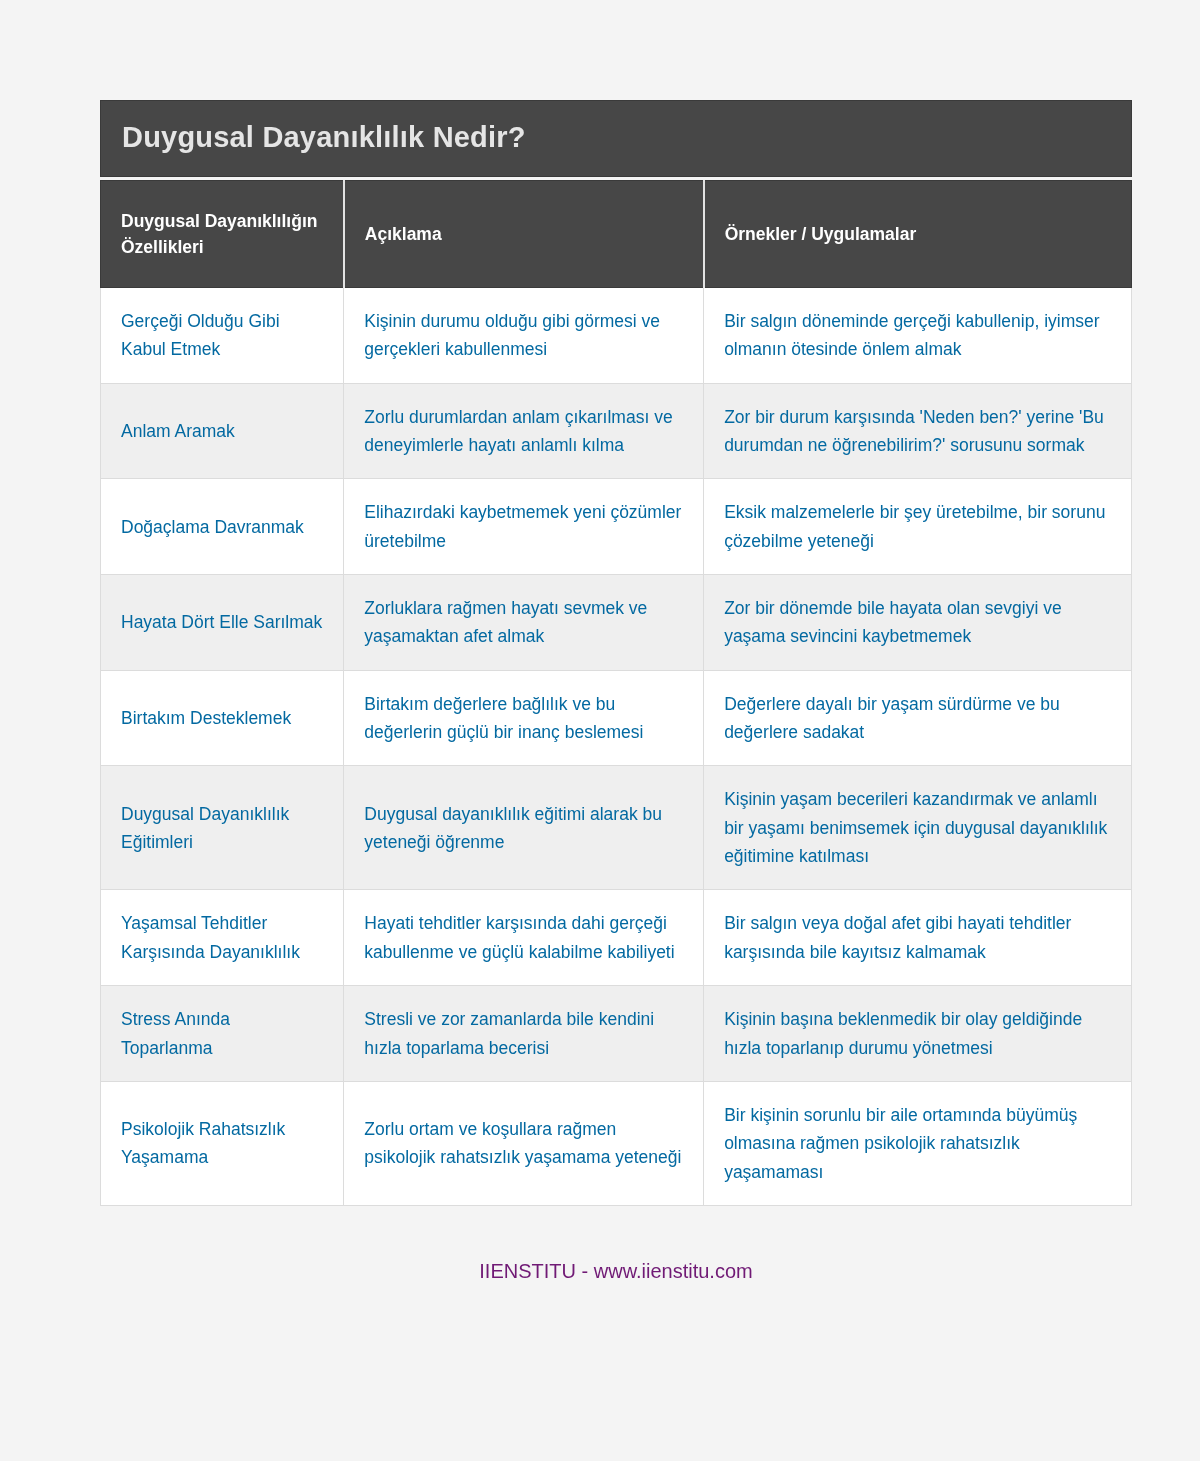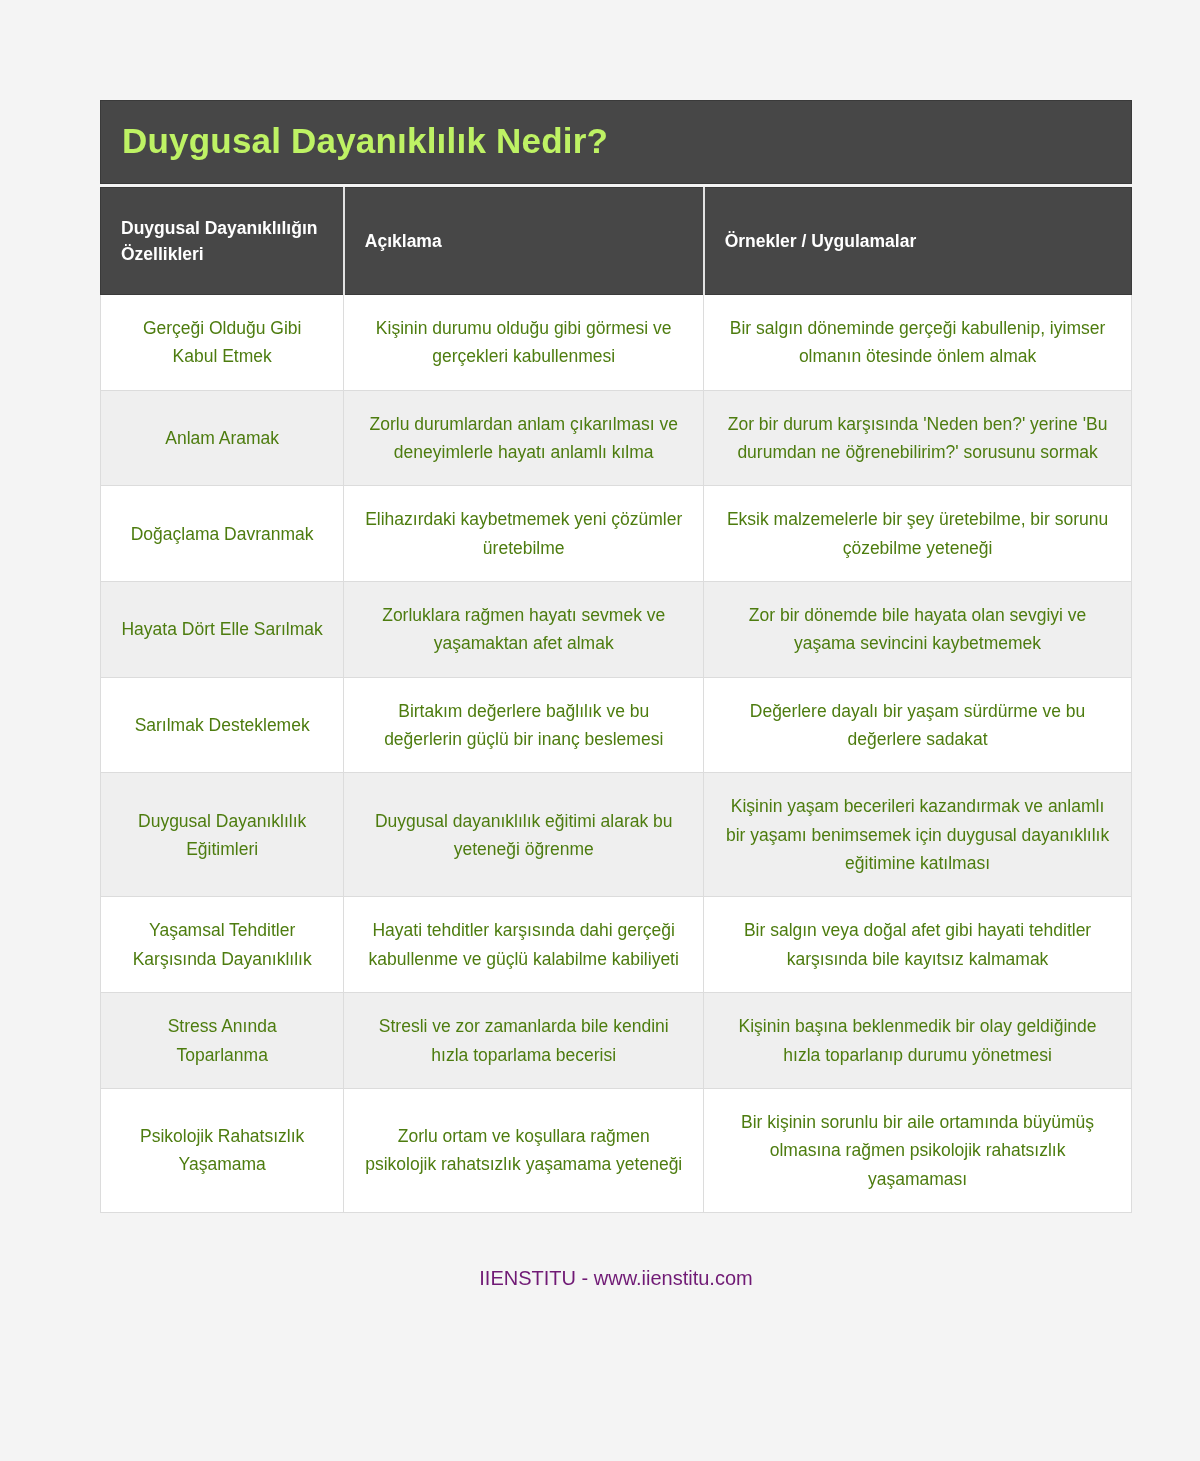--- a/index.html
+++ b/index.html
@@ -9,22 +9,22 @@
     background: #f4f4f4;
     font-family: "Liberation Sans", "DejaVu Sans", sans-serif;
     overflow: hidden;
   }
   .wrap {
     padding: 68px 68px 0 68px;
   }
   .titlebar {
     background: #474747;
     border: 1px solid #3a3a3a;
-    color: #bef264;
-    font-size: 35px;
+    color: #e5e5e5;
+    font-size: 29px;
     font-weight: bold;
     padding: 20px 21px 22px 21px;
     letter-spacing: 0.2px;
     margin-bottom: 3px;
   }
   table {
     width: 100%;
     border-collapse: collapse;
     table-layout: fixed;
   }
@@ -40,27 +40,26 @@
     font-weight: bold;
     text-align: left;
     vertical-align: middle;
     padding: 16px 20px;
     height: 107px;
     line-height: 1.5;
   }
   thead th:first-child { border-left: 1px solid #3a3a3a; }
   tbody td {
     border: 1px solid #dcdcdc;
-    color: #4d7c0f;
+    color: #0369a1;
     font-size: 17.5px;
     line-height: 1.62;
     vertical-align: middle;
     padding: 19px 20px;
     background: #ffffff;
-    text-align: center;
   }
   tbody tr:nth-child(even) td { background: #efefef; }
   .footer {
     margin-top: 38px;
     text-align: center;
     color: #701a75;
     font-size: 20px;
   }
 </style>
 </head>
@@ -98,21 +97,21 @@
         <td>Doğaçlama Davranmak</td>
         <td>Elihazırdaki kaybetmemek yeni çözümler üretebilme</td>
         <td>Eksik malzemelerle bir şey üretebilme, bir sorunu çözebilme yeteneği</td>
       </tr>
       <tr>
         <td>Hayata Dört Elle Sarılmak</td>
         <td>Zorluklara rağmen hayatı sevmek ve yaşamaktan afet almak</td>
         <td>Zor bir dönemde bile hayata olan sevgiyi ve yaşama sevincini kaybetmemek</td>
       </tr>
       <tr>
-        <td>Sarılmak Desteklemek</td>
+        <td>Birtakım Desteklemek</td>
         <td>Birtakım değerlere bağlılık ve bu değerlerin güçlü bir inanç beslemesi</td>
         <td>Değerlere dayalı bir yaşam sürdürme ve bu değerlere sadakat</td>
       </tr>
       <tr>
         <td>Duygusal Dayanıklılık Eğitimleri</td>
         <td>Duygusal dayanıklılık eğitimi alarak bu yeteneği öğrenme</td>
         <td>Kişinin yaşam becerileri kazandırmak ve anlamlı bir yaşamı benimsemek için duygusal dayanıklılık eğitimine katılması</td>
       </tr>
       <tr>
         <td>Yaşamsal Tehditler Karşısında Dayanıklılık</td>

